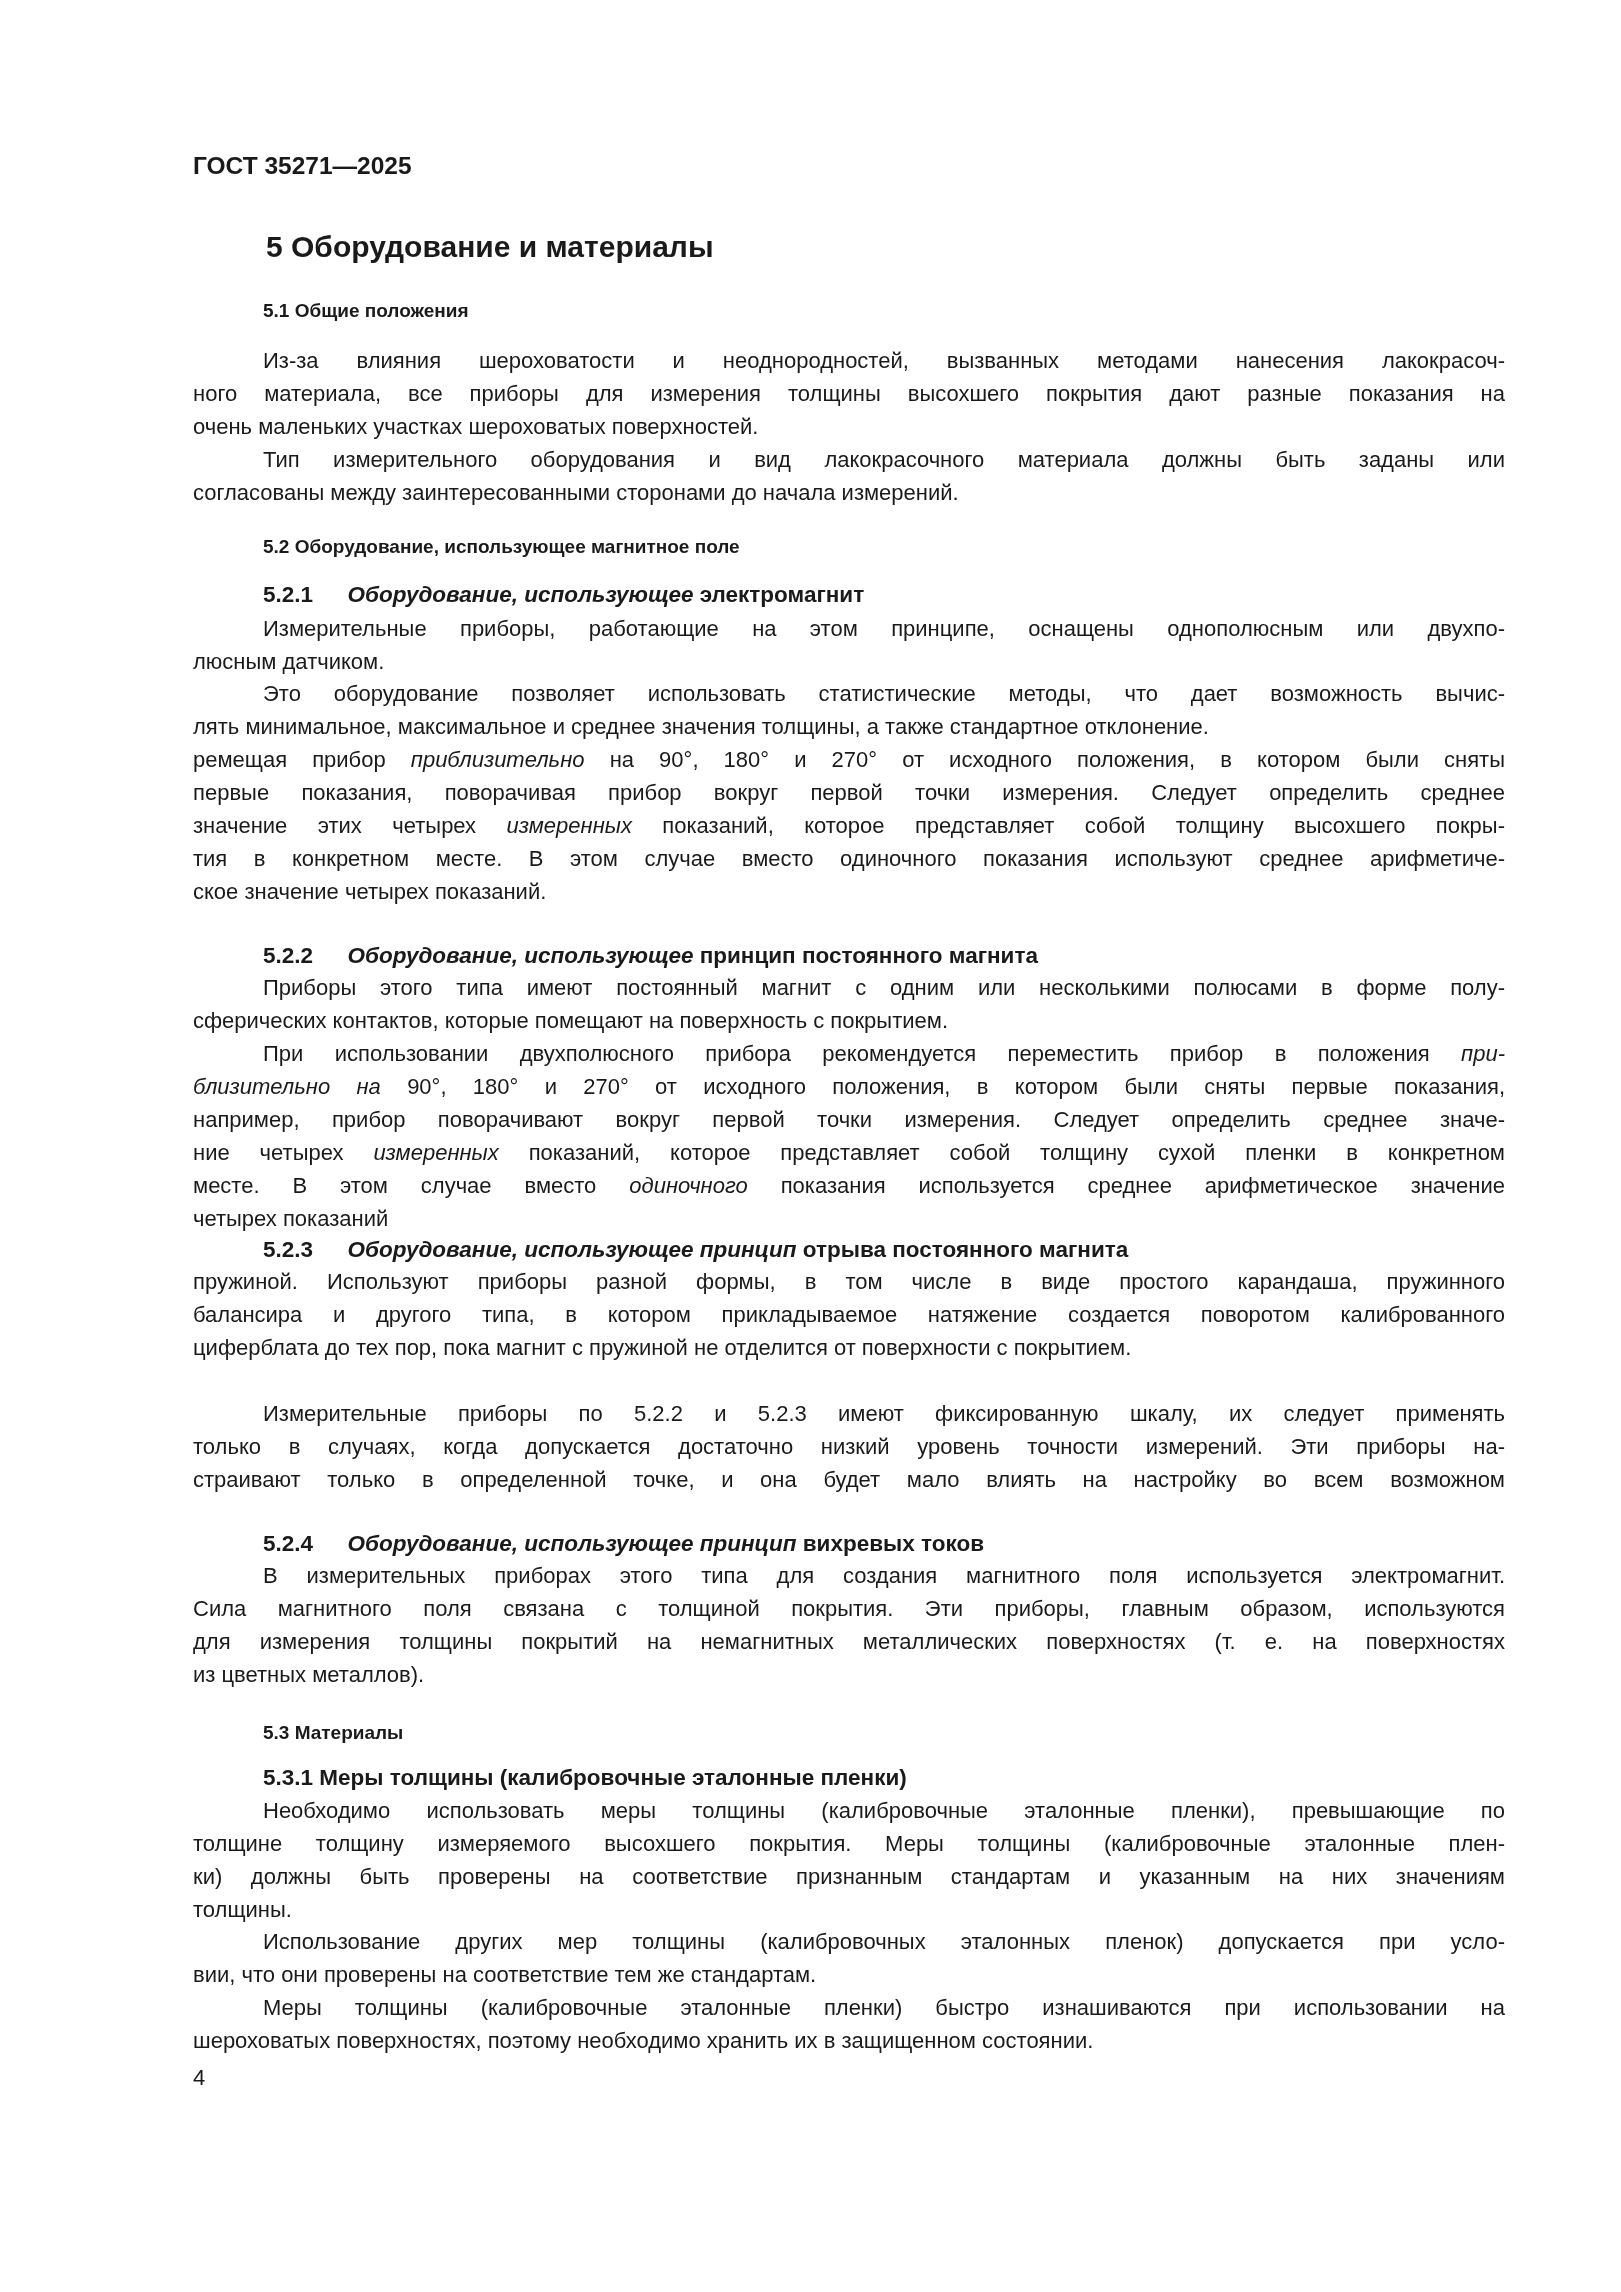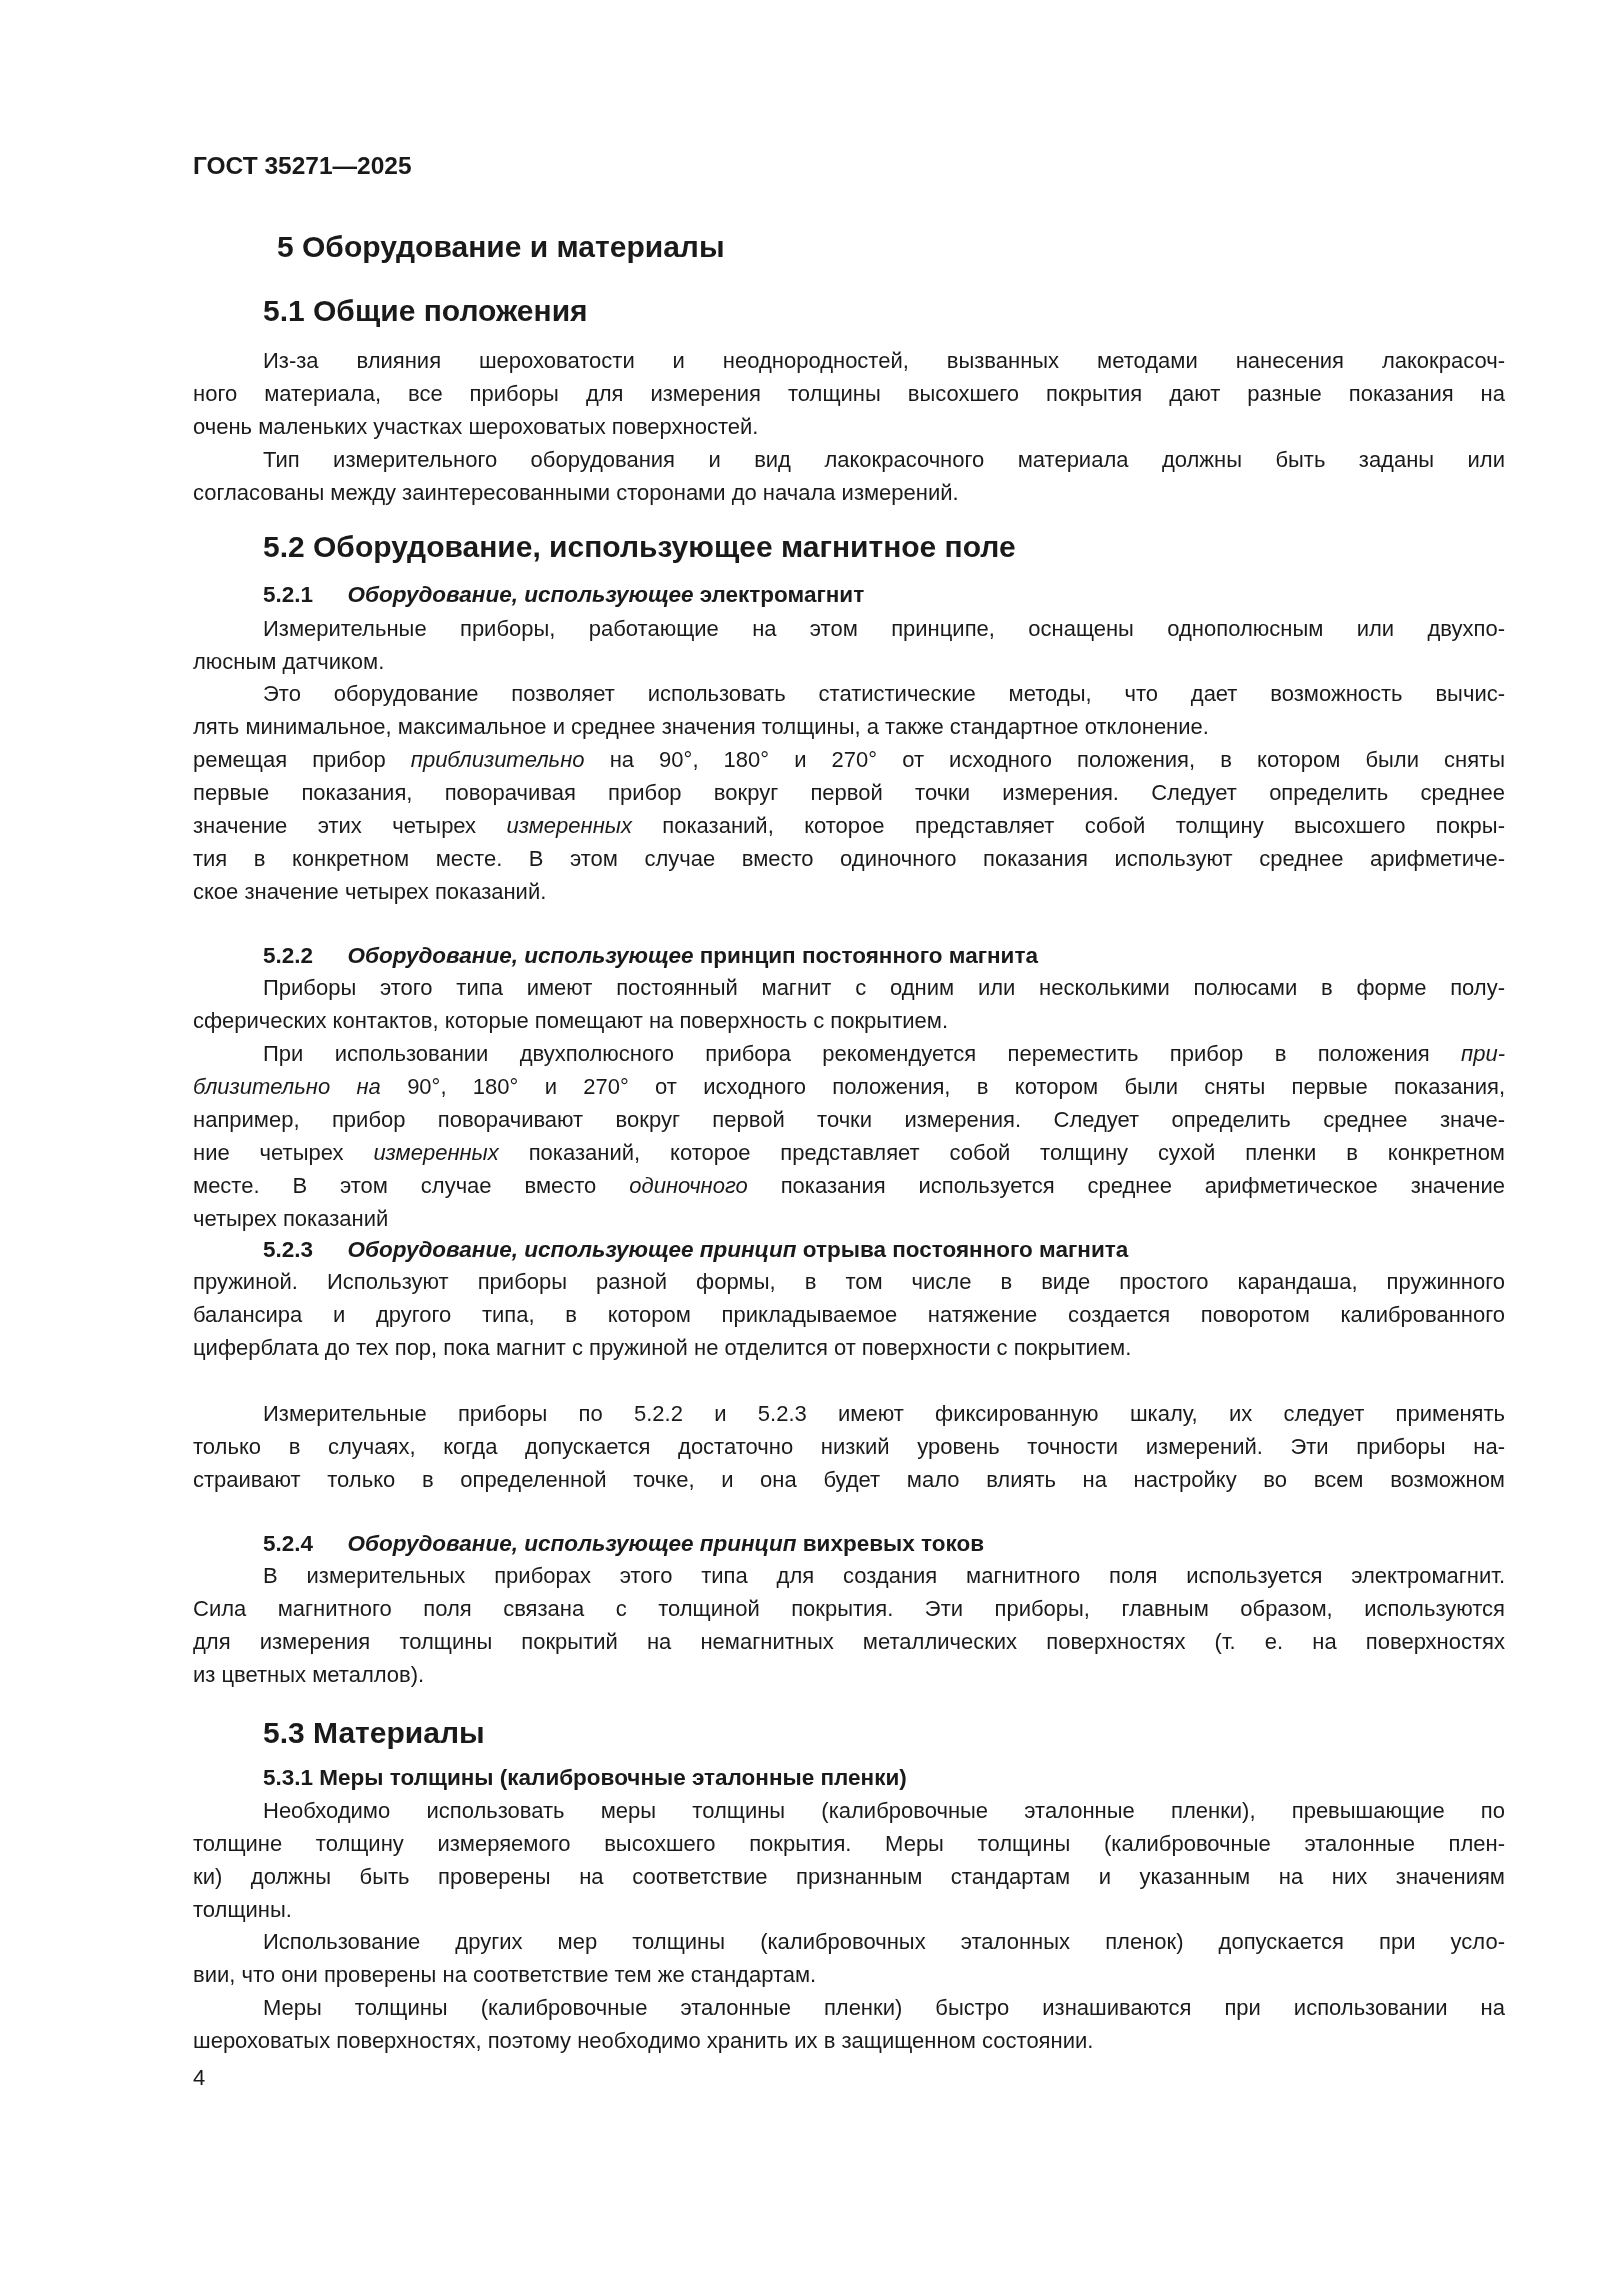--- a/index.html
+++ b/index.html
@@ -1,21 +1,21 @@
 <!DOCTYPE html>
 <html><head>
 <meta charset="utf-8">
 <style>
   html, body { margin: 0; padding: 0; background: #ffffff; }
   body { width: 1621px; height: 2293px; position: relative; overflow: hidden;
          font-family: "Liberation Sans", sans-serif; color: #1a1a1a; }
   .abs { position: absolute; }
   .doc-header { left: 193px; top: 149px; font-size: 24.5px; font-weight: bold; line-height: 33px; white-space: nowrap; }
-  .sec-title { left: 277px; top: 229px; font-size: 30px; font-weight: bold; line-height: 35px; white-space: nowrap; }
-  .h2 { left: 263px; font-size: 30px; font-weight: bold; line-height: 33px; white-space: nowrap; }
+  .sec-title { left: 266px; top: 229px; font-size: 30px; font-weight: bold; line-height: 35px; white-space: nowrap; }
+  .h2 { left: 263px; font-size: 19px; font-weight: bold; line-height: 33px; white-space: nowrap; }
   .h3 { left: 263px; font-size: 22.5px; font-weight: bold; line-height: 33px; white-space: nowrap; }
   .h3 .it { font-style: italic; margin-left: 22px; }
   .para { left: 193px; width: 1312px; font-size: 22px; line-height: 33px; }
   .line { display: block; height: 33px; text-align: justify; text-align-last: justify; white-space: nowrap; overflow: visible; }
   .line.first { padding-left: 70px; }
   .line.last { text-align-last: left; }
   .line span { white-space: pre; }
   .it { font-style: italic; }
   .page-num { left: 193px; top: 2061px; font-size: 22px; line-height: 33px; }
 </style>

